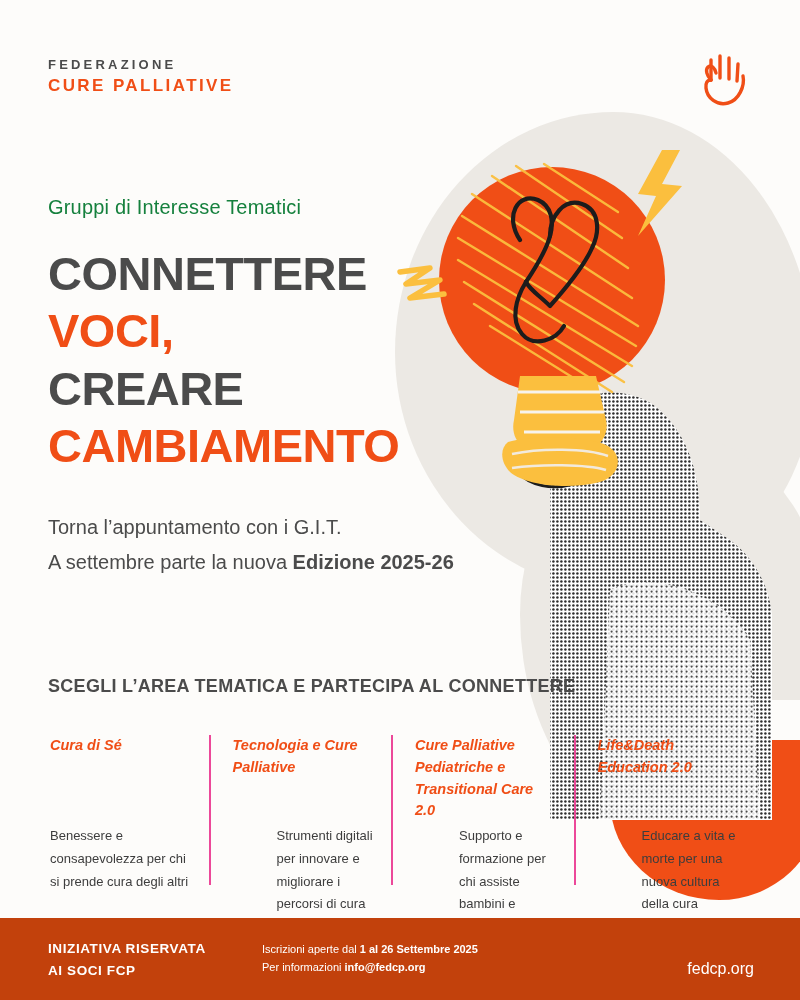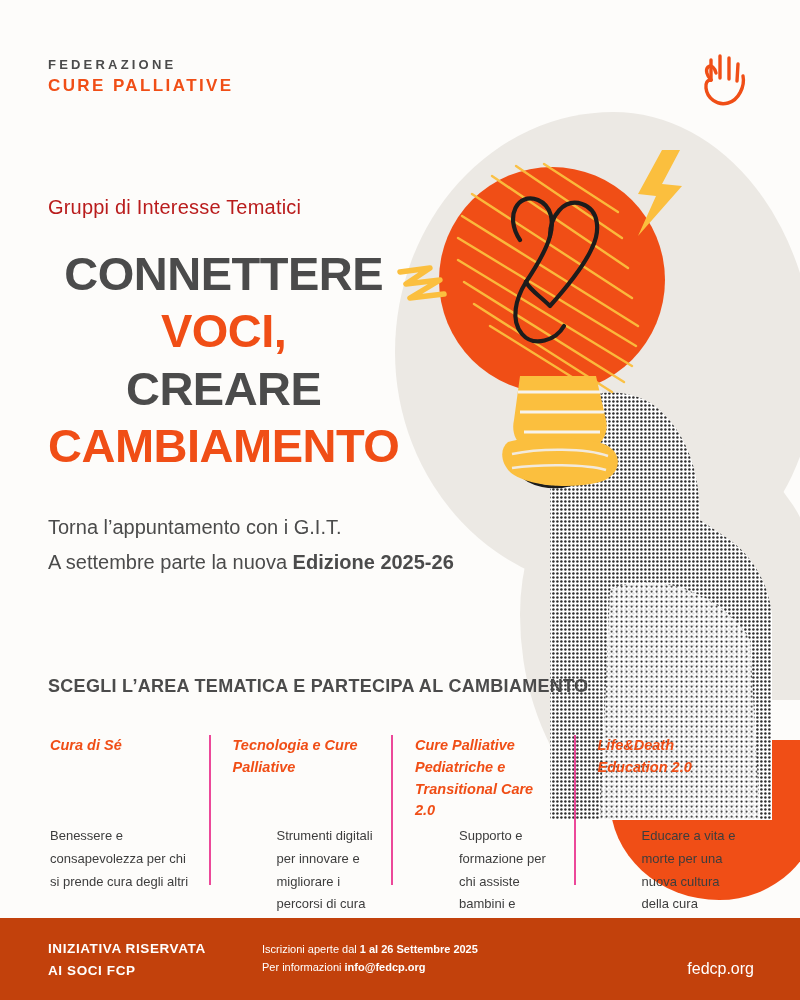--- a/index.html
+++ b/index.html
@@ -91,31 +91,30 @@
 
   
   .titleblock {
     position: absolute;
     left: 48px;
     top: 196px;
     z-index: 5;
   }
   .kicker {
     font-size: 20px;
-    color: #b91c1c;
+    color: #15803d;
     letter-spacing: 0.2px;
     margin-bottom: 26px;
   }
   .t-line {
     font-size: 47px;
     font-weight: bold;
     letter-spacing: -0.5px;
     line-height: 1.22;
     color: #4b4b4b;
-    text-align: center;
   }
   .t-line.orange { color: #f04e16; }
 
   .squiggle {
     position: absolute;
     left: 396px;
     top: 262px;
     z-index: 6;
   }
 
@@ -319,21 +318,21 @@
     <path d="M4 10 L34 6 L10 22 L44 18 L14 36 L48 32" stroke="#fbbf3e" stroke-width="5.5" fill="none" stroke-linecap="round" stroke-linejoin="round"></path>
   </svg>
 
   <div class="subtitle">
     <div>Torna l’appuntamento con i G.I.T.</div>
     <div>
       <span>A settembre parte la nuova </span><b>Edizione 2025-26</b>
     </div>
   </div>
 
-  <div class="sec-head">SCEGLI L’AREA TEMATICA E PARTECIPA AL CAMBIAMENTO</div>
+  <div class="sec-head">SCEGLI L’AREA TEMATICA E PARTECIPA AL CONNETTERE</div>
 
   <div class="cols">
     <div class="col">
       <div class="col-title">Cura di Sé</div>
       <div class="col-desc">Benessere e consapevolezza per chi si prende cura degli altri</div>
     </div>
     <div class="col">
       <div class="col-title">Tecnologia e Cure Palliative</div>
       <div class="col-desc">Strumenti digitali per innovare e migliorare i percorsi di cura</div>
     </div>

